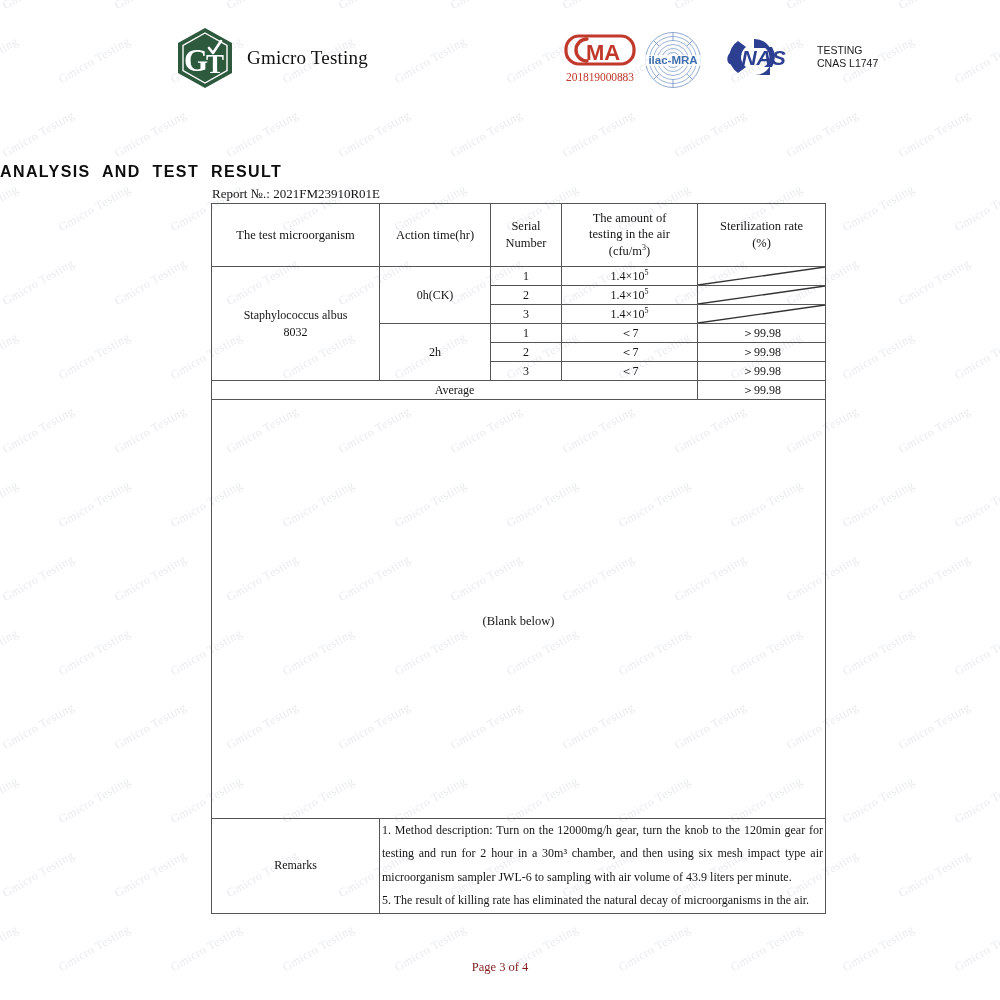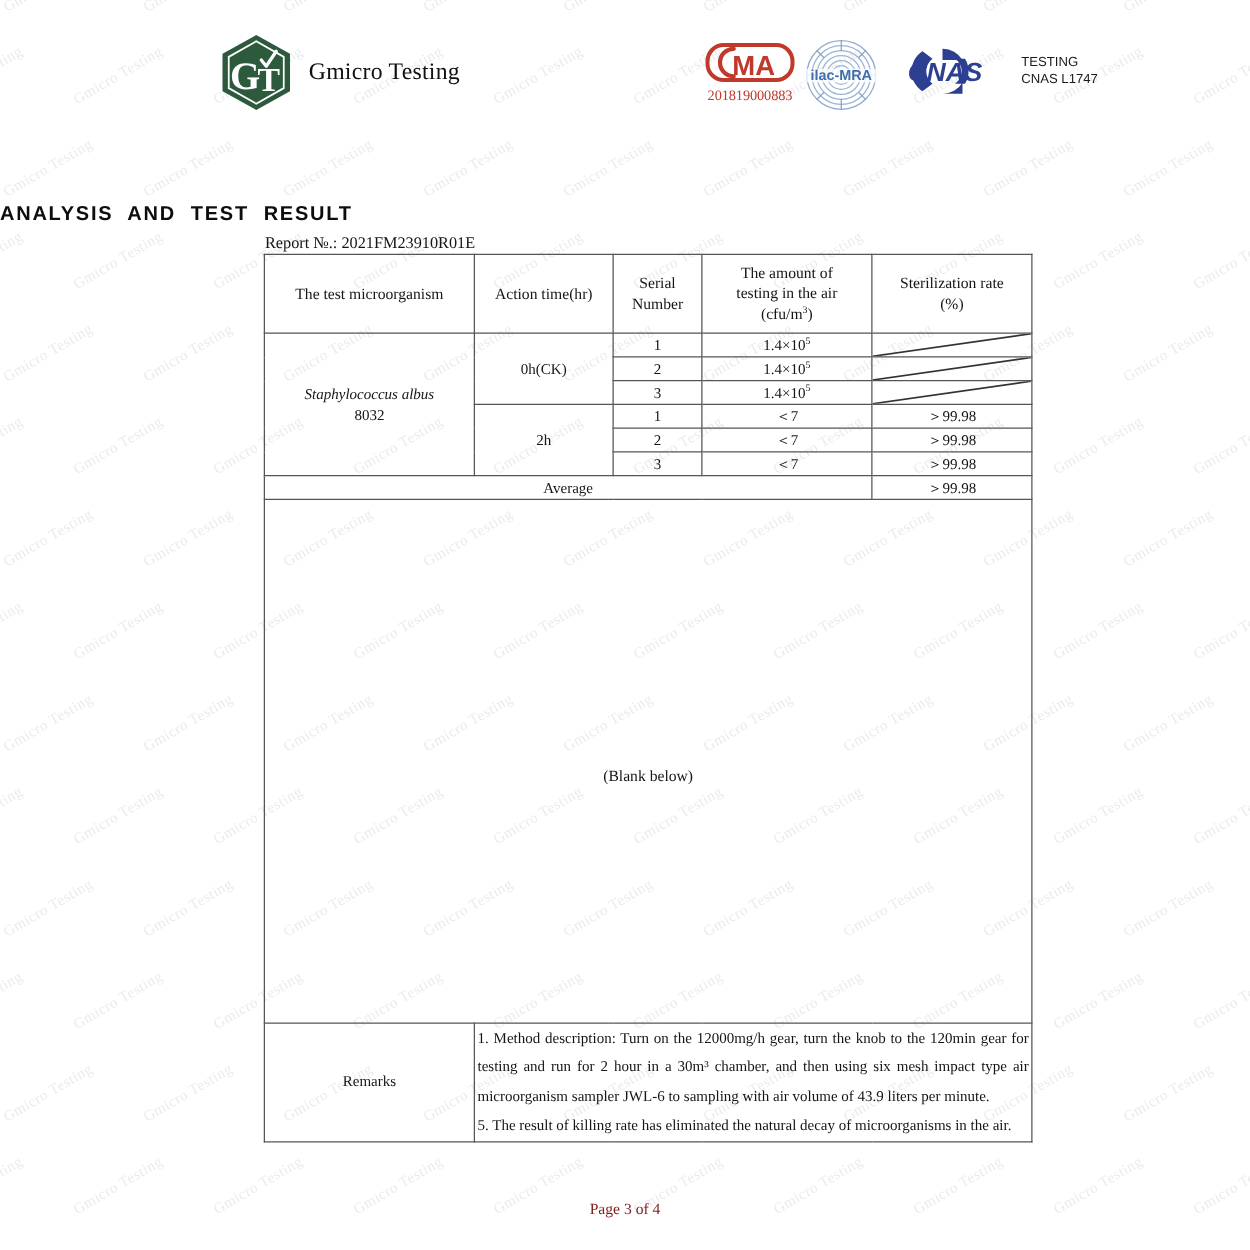--- a/index.html
+++ b/index.html
@@ -148,21 +148,21 @@
   }
   #report-table thead td { height: 62px; line-height: 1.35; font-size: 12.5px; }
   .hdr-line { display: block; }
   .r-data { height: 19px; }
   .c-org { width: 163px; }
   .c-time { width: 106px; }
   .c-serial { width: 66px; }
   .c-amount { width: 131px; }
   .c-rate { width: 123px; }
 
-  .org-name { font-style: italic; display:block; }
+  .org-name { display:block; }
   .org-code { display:block; margin-top: 2px; }
 
   .sup { font-size: 8px; vertical-align: super; }
 
   .strike-cell { position: relative; padding: 0; }
   .strike-cell svg { position: absolute; left: 0; top: 0; width: 100%; height: 100%; display: block; }
 
   #blank-cell {
     height: 418px;
     vertical-align: top;

